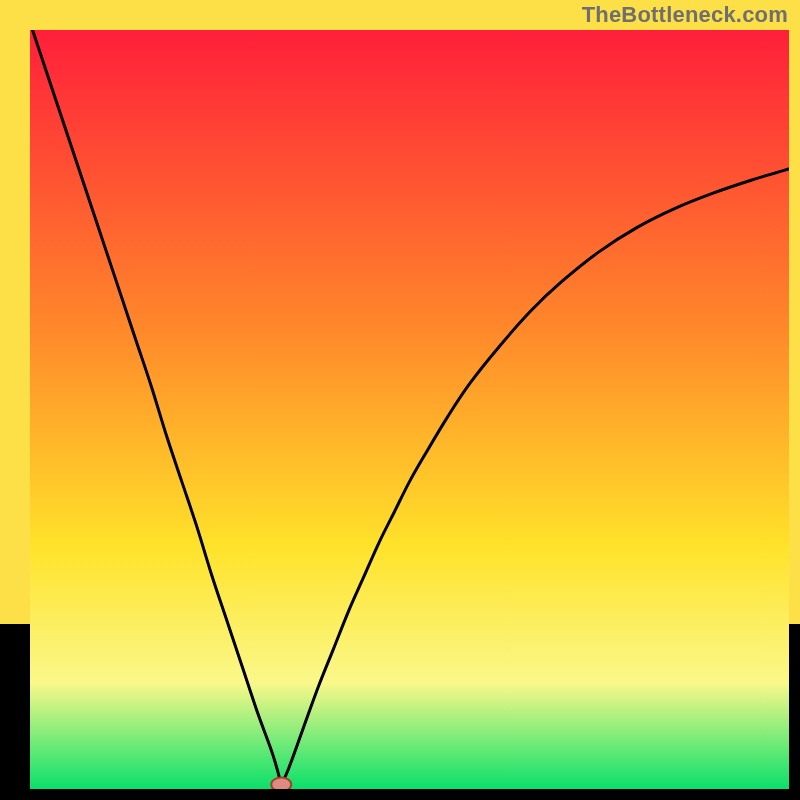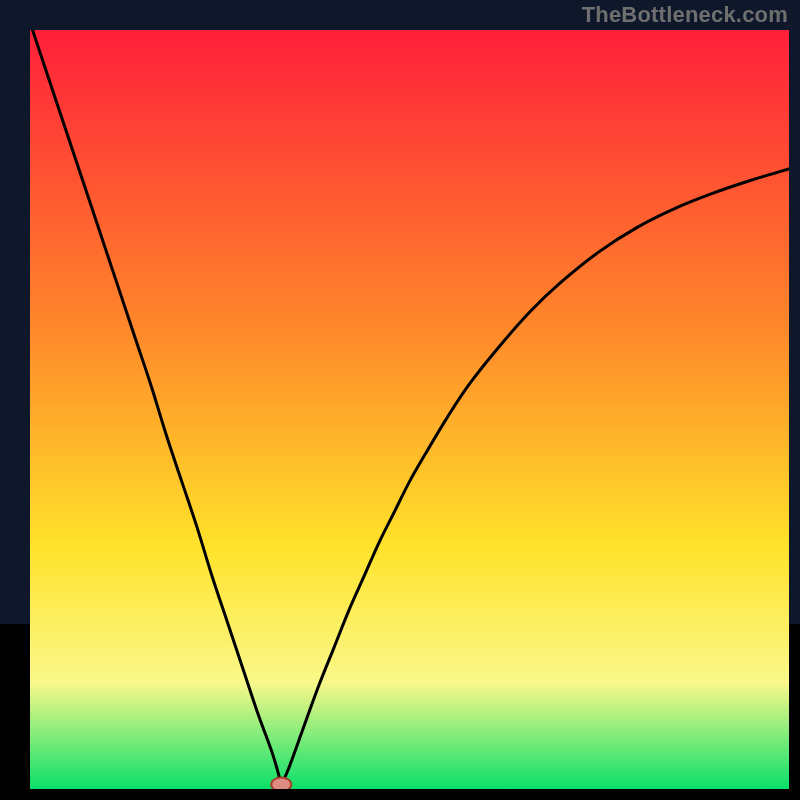--- a/index.html
+++ b/index.html
@@ -7,21 +7,21 @@
     padding: 0;
     width: 800px;
     height: 800px;
     background: #000;
     overflow: hidden;
   }
   .stage {
     position: relative;
     width: 800px;
     height: 624px;
-    background: #0f172a;
+    background: #fde047;
     text-decoration: underline;
   }
   .watermark {
     position: absolute;
     top: 2px;
     right: 12px;
     font-family: Arial, Helvetica, sans-serif;
     font-size: 22px;
     font-weight: 600;
     color: #6f6f6f;

